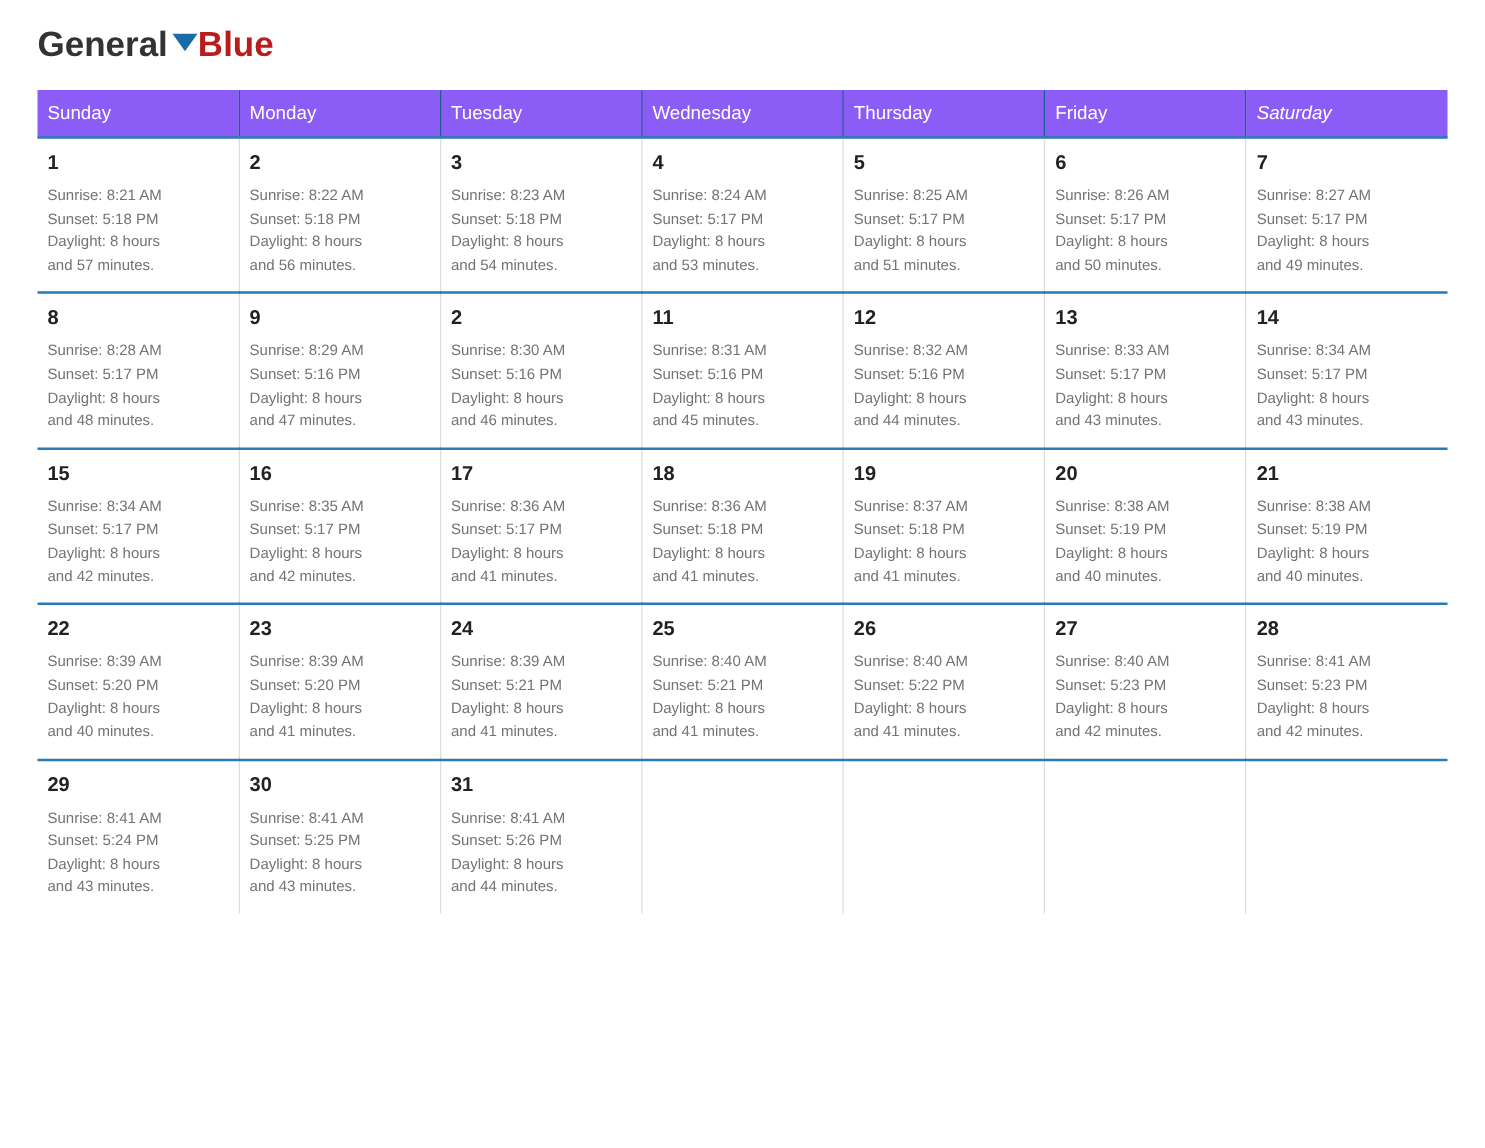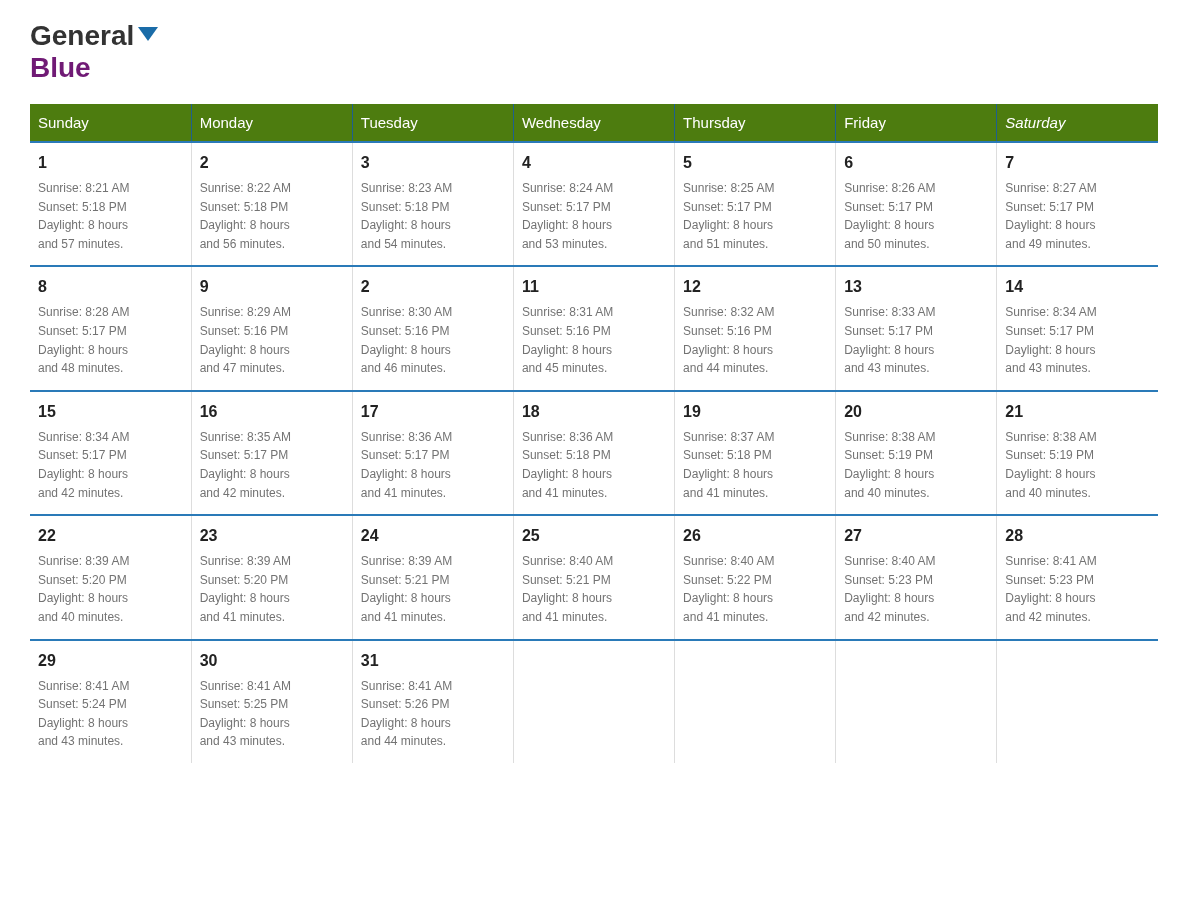--- a/index.html
+++ b/index.html
@@ -11,29 +11,28 @@
       padding: 20px 30px;
     }
     .header {
       display: flex;
       justify-content: space-between;
       align-items: flex-start;
       margin-bottom: 20px;
     }
     .logo {
       display: flex;
-      flex-direction: column;
       font-size: 28px;
       font-weight: bold;
     }
     .logo-general {
       color: #333;
     }
     .logo-blue {
-      color: #701a75;
+      color: #b91c1c;
     }
     .logo-triangle {
       display: inline-block;
       width: 0;
       height: 0;
       border-left: 10px solid transparent;
       border-right: 10px solid transparent;
       border-top: 14px solid #1a6ca8;
       margin-left: 4px;
       vertical-align: middle;
@@ -53,21 +52,21 @@
       font-size: 22px;
       color: #555;
       margin-top: 4px;
     }
     table {
       width: 100%;
       border-collapse: collapse;
       font-size: 13.5px;
     }
     thead tr th {
-      background-color: #4d7c0f;
+      background-color: #8b5cf6;
       color: #fff;
       padding: 10px 8px;
       text-align: left;
       font-size: 15px;
       font-weight: normal;
       border-right: 1px solid #1e5f8e;
     }
     thead tr th:last-child {
       border-right: none;
       font-style: italic;

